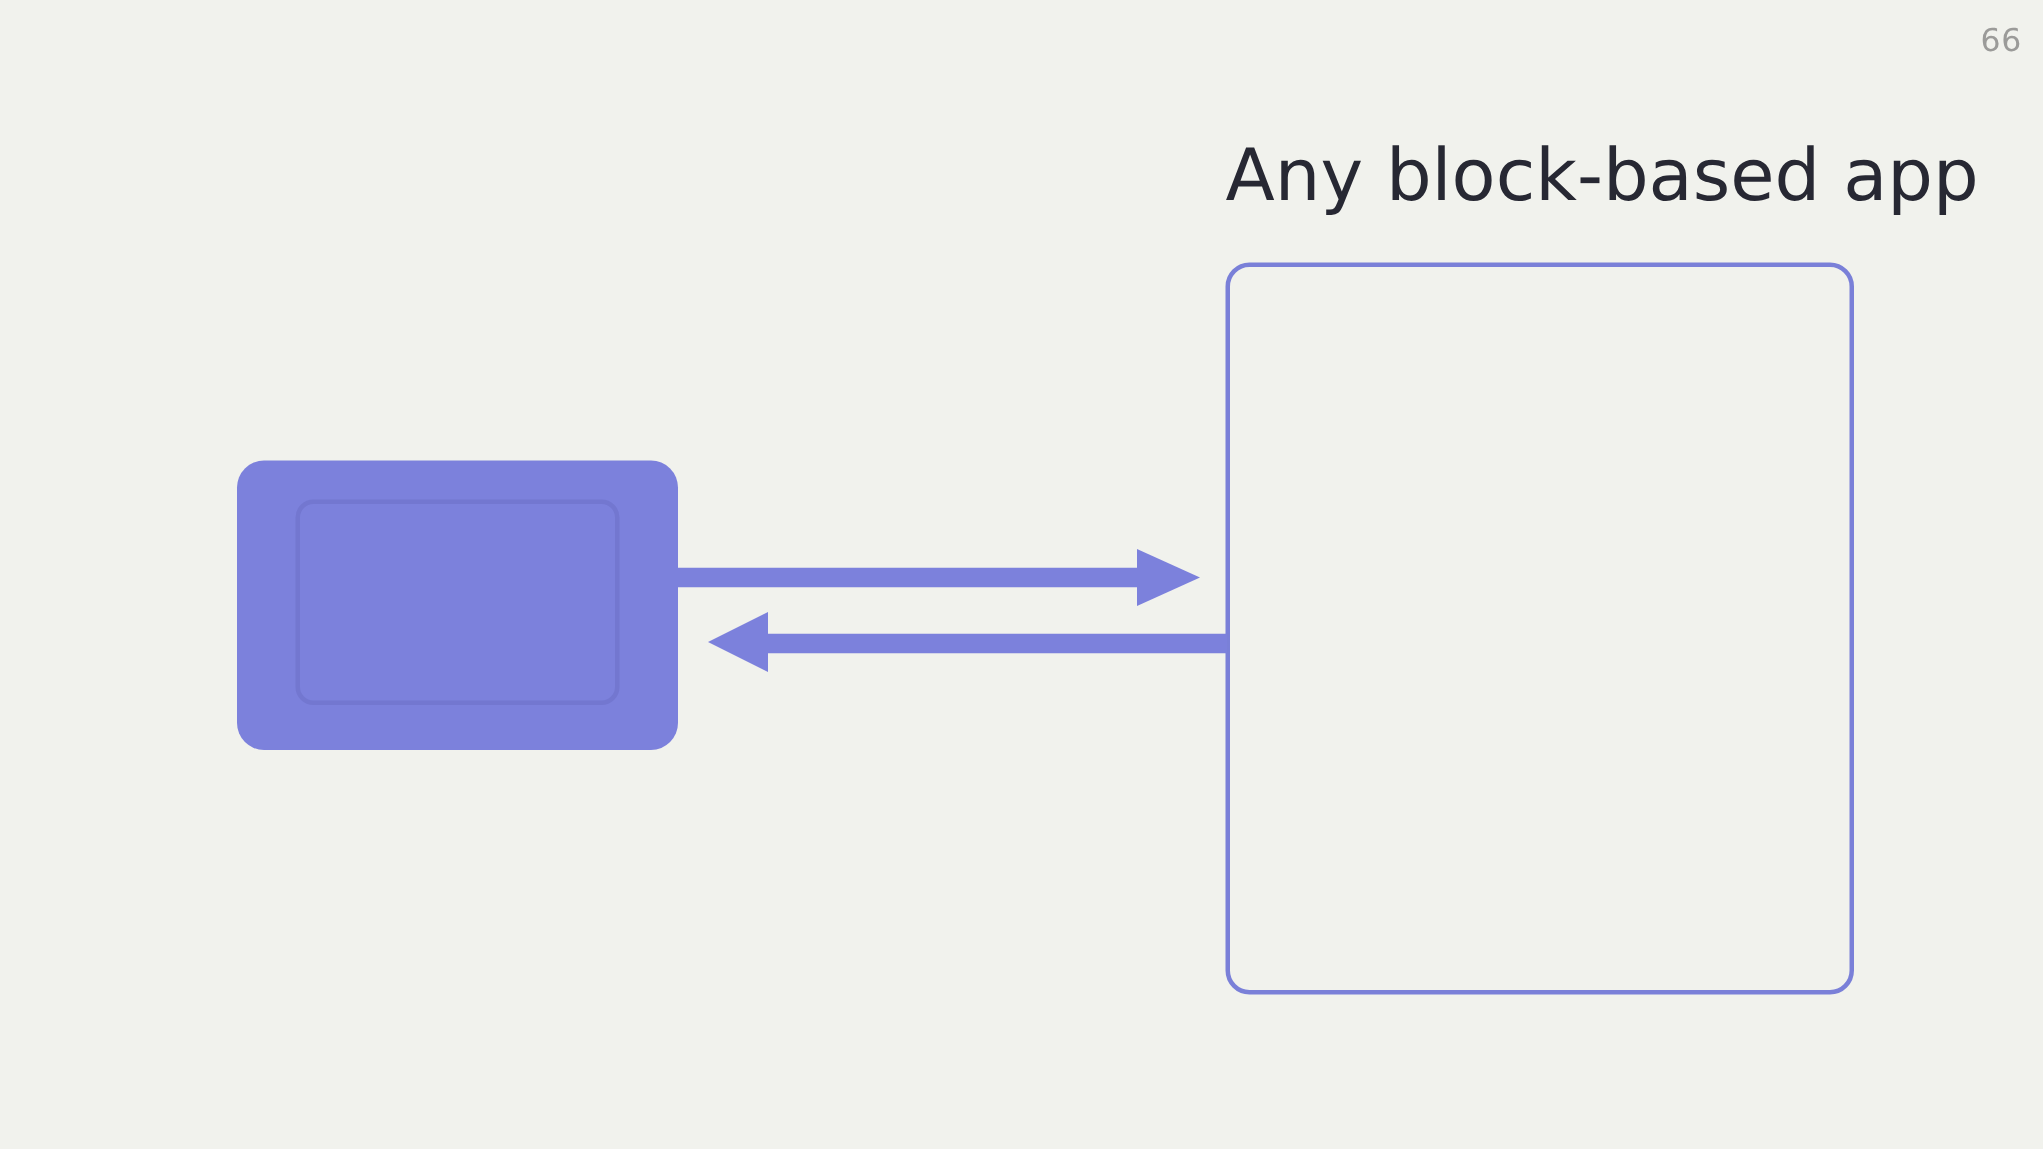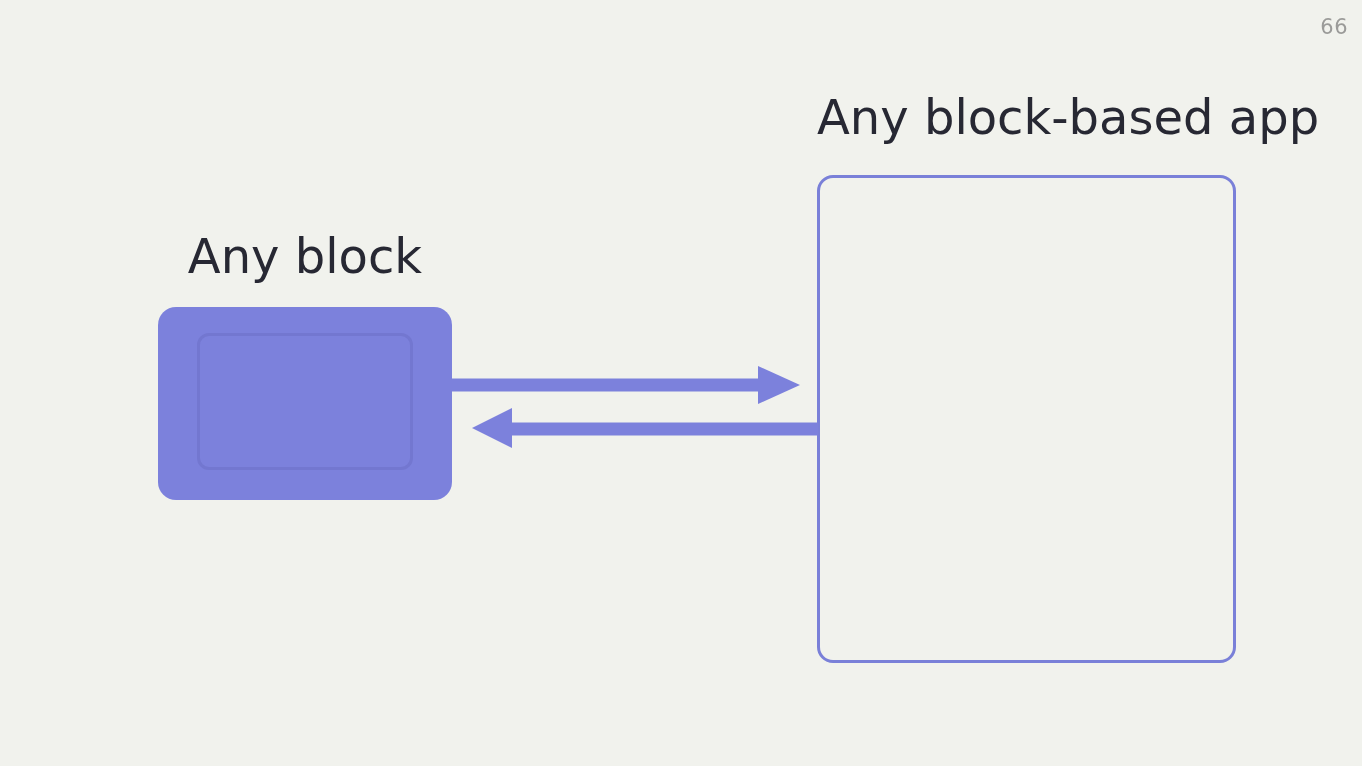--- a/index.html
+++ b/index.html
@@ -72,21 +72,20 @@
   }
   .arrow-fill{fill:var(--accent);}
 </style>
 </head>
 <body>
 
 <div class="slide">
 
   <div class="page-number">66</div>
 
-  <div class="label label-block">Any block</div>
 
   <div class="block-shape">
     <div class="block-inner"></div>
   </div>
 
   <div class="label label-app">Any block-based app</div>
 
   <div class="app-shape"></div>
 
   <svg class="arrows" viewBox="0 0 1362 766" xmlns="http://www.w3.org/2000/svg">

